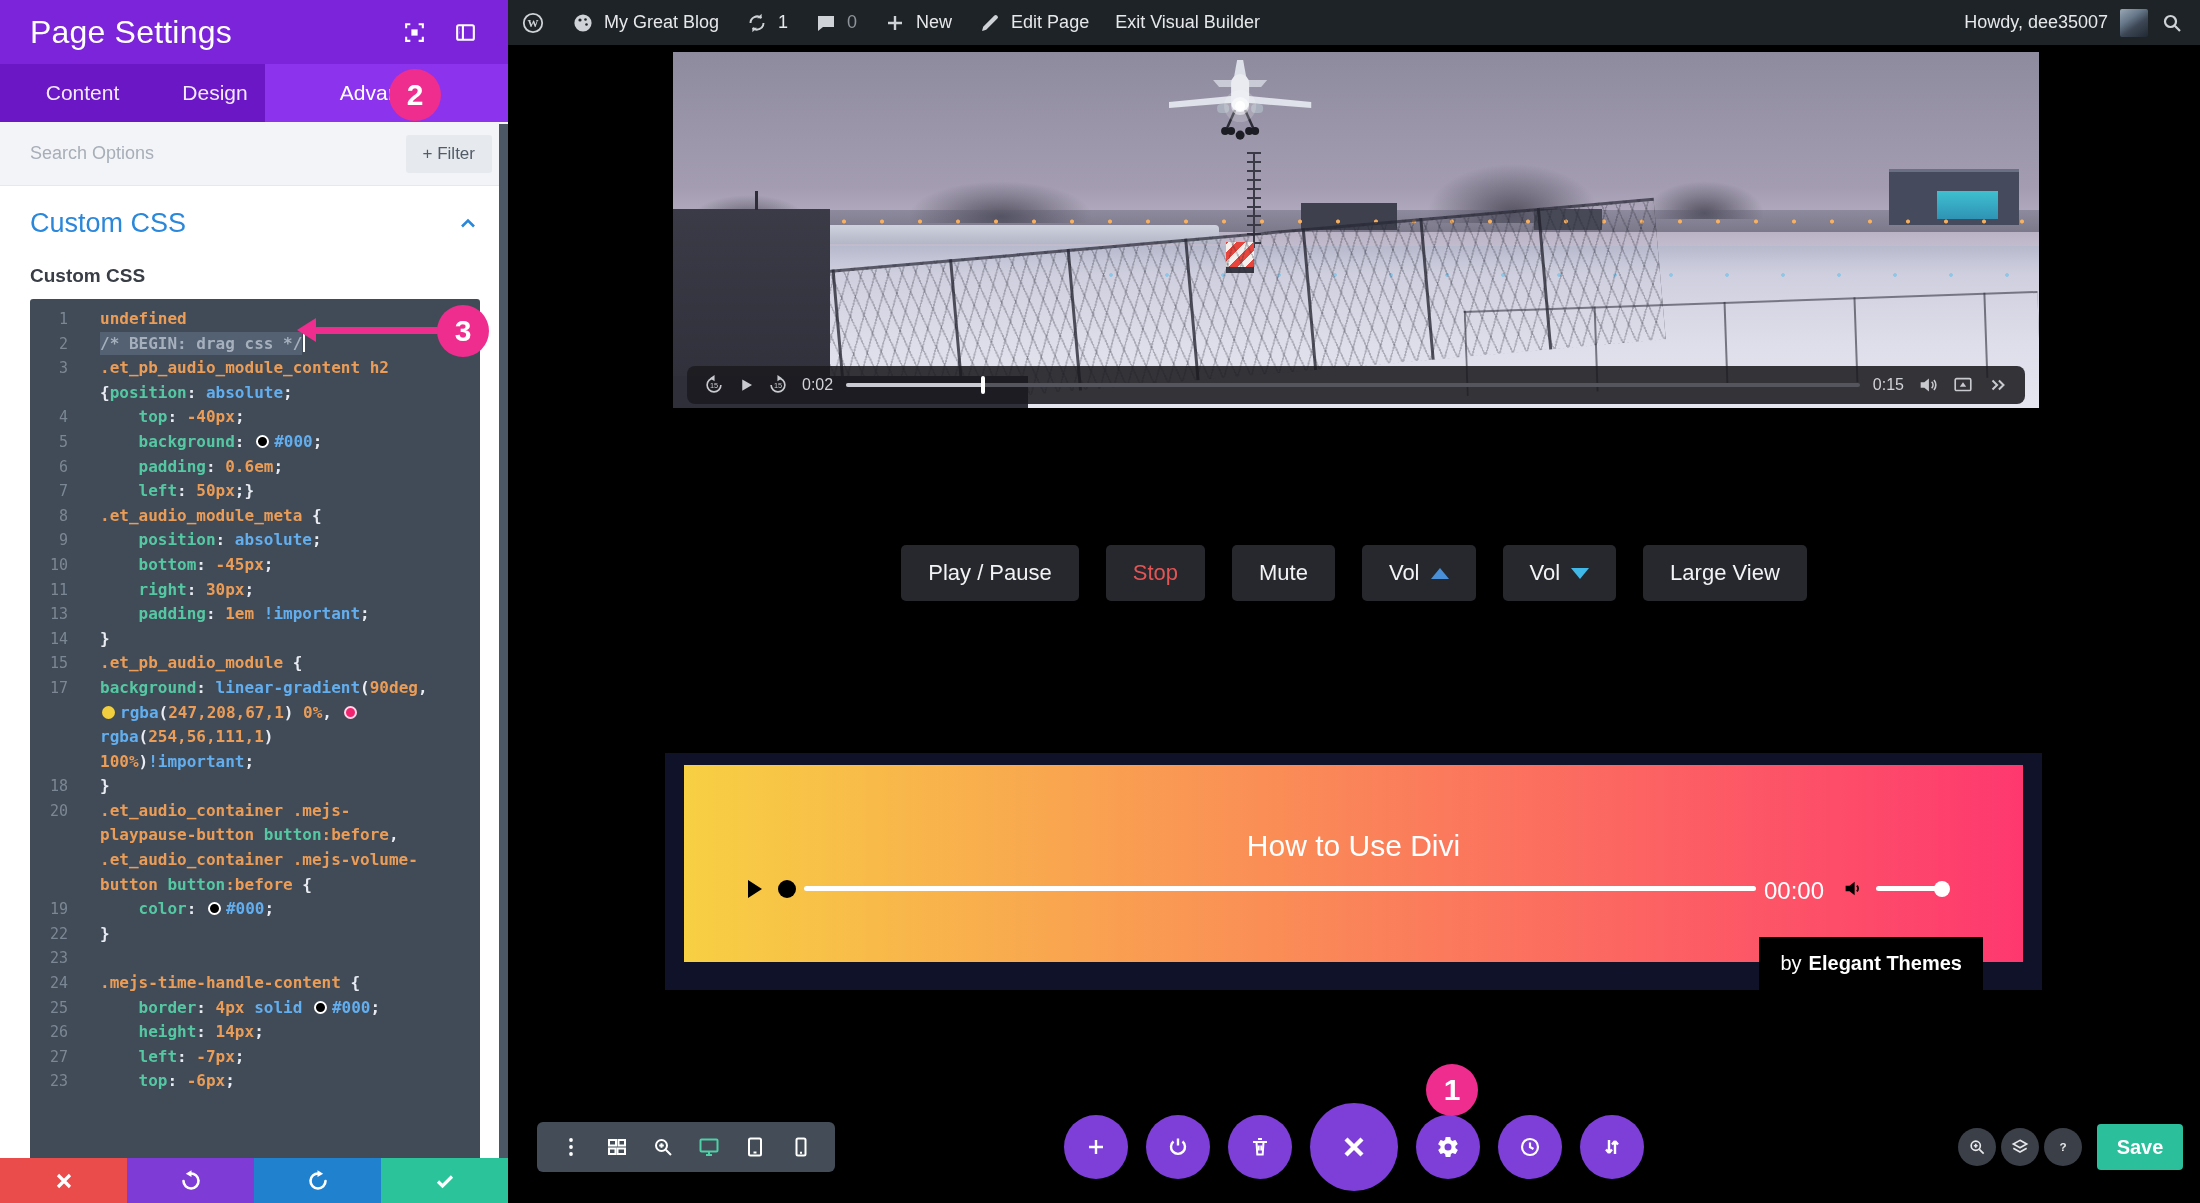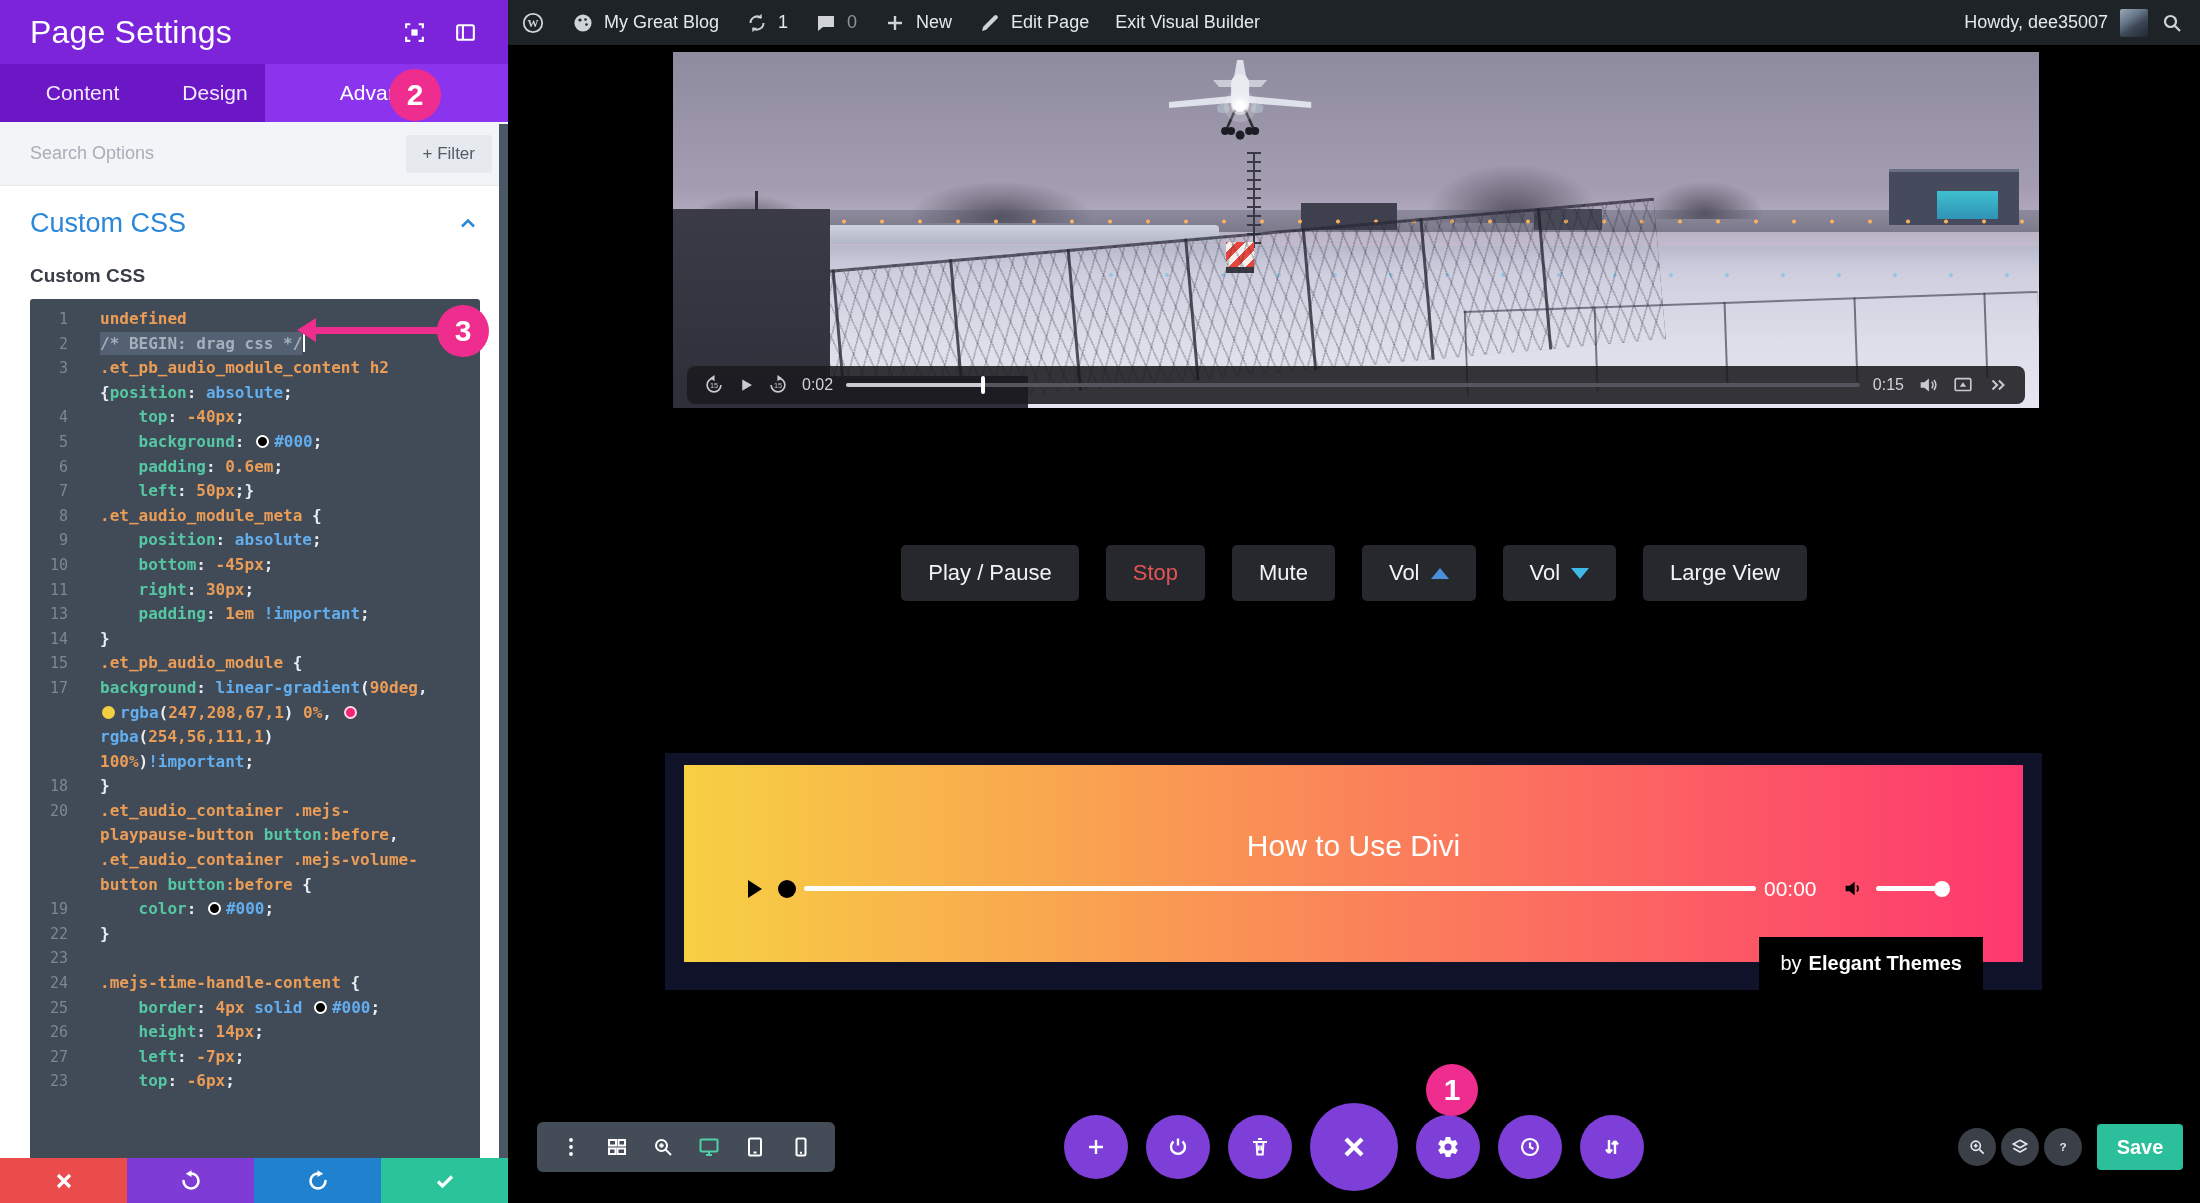--- a/index.html
+++ b/index.html
@@ -151,21 +151,21 @@
   
   .audio-section{position:absolute;left:157px;top:708px;width:1377px;height:237px;background:#10122a}
   .audio-grad{position:absolute;left:19px;right:19px;top:12px;height:197px;
     background:linear-gradient(90deg,var(--grad-start,#f7d043),var(--grad-end,#fe386f))}
   .audio-title{text-align:center;padding-top:64px;color:#fff;font-size:30px;font-weight:400}
   .audio-controls{position:absolute;left:0;right:0;top:112px;height:24px}
   .a-play{position:absolute;left:64px;top:3px;width:0;height:0;
     border-left:14px solid #000;border-top:9px solid transparent;border-bottom:9px solid transparent}
   .a-dot{position:absolute;left:94px;top:3px;width:18px;height:18px;border-radius:50%;background:#000}
   .a-line{position:absolute;left:120px;top:9px;width:952px;height:5px;border-radius:3px;background:#fff}
-  .a-time{position:absolute;left:1080px;top:0;width:70px;color:#fff;font-size:21px}
+  .a-time{position:absolute;left:1080px;top:0;width:70px;color:#fff;font-size:24px}
   .a-speaker{position:absolute;left:1156px;top:-2px;width:27px;height:27px;color:#000}
   .a-vol{position:absolute;left:1192px;top:9px;width:66px;height:5px;border-radius:3px;background:#fff}
   .a-voldot{position:absolute;right:-8px;top:-5.5px;width:16px;height:16px;border-radius:50%;background:#fff}
   .audio-byline{position:absolute;right:59px;bottom:0;height:53px;background:#000;color:#fff;
     display:flex;align-items:center;padding:0 21px;font-size:20px;gap:7px;z-index:2}
   .audio-byline .brand{font-weight:bold}
 
   
   .bt-left{position:absolute;left:29px;top:1077px;width:298px;height:50px;background:#434c57;
     border-radius:6px;display:flex;align-items:center;justify-content:space-evenly}

